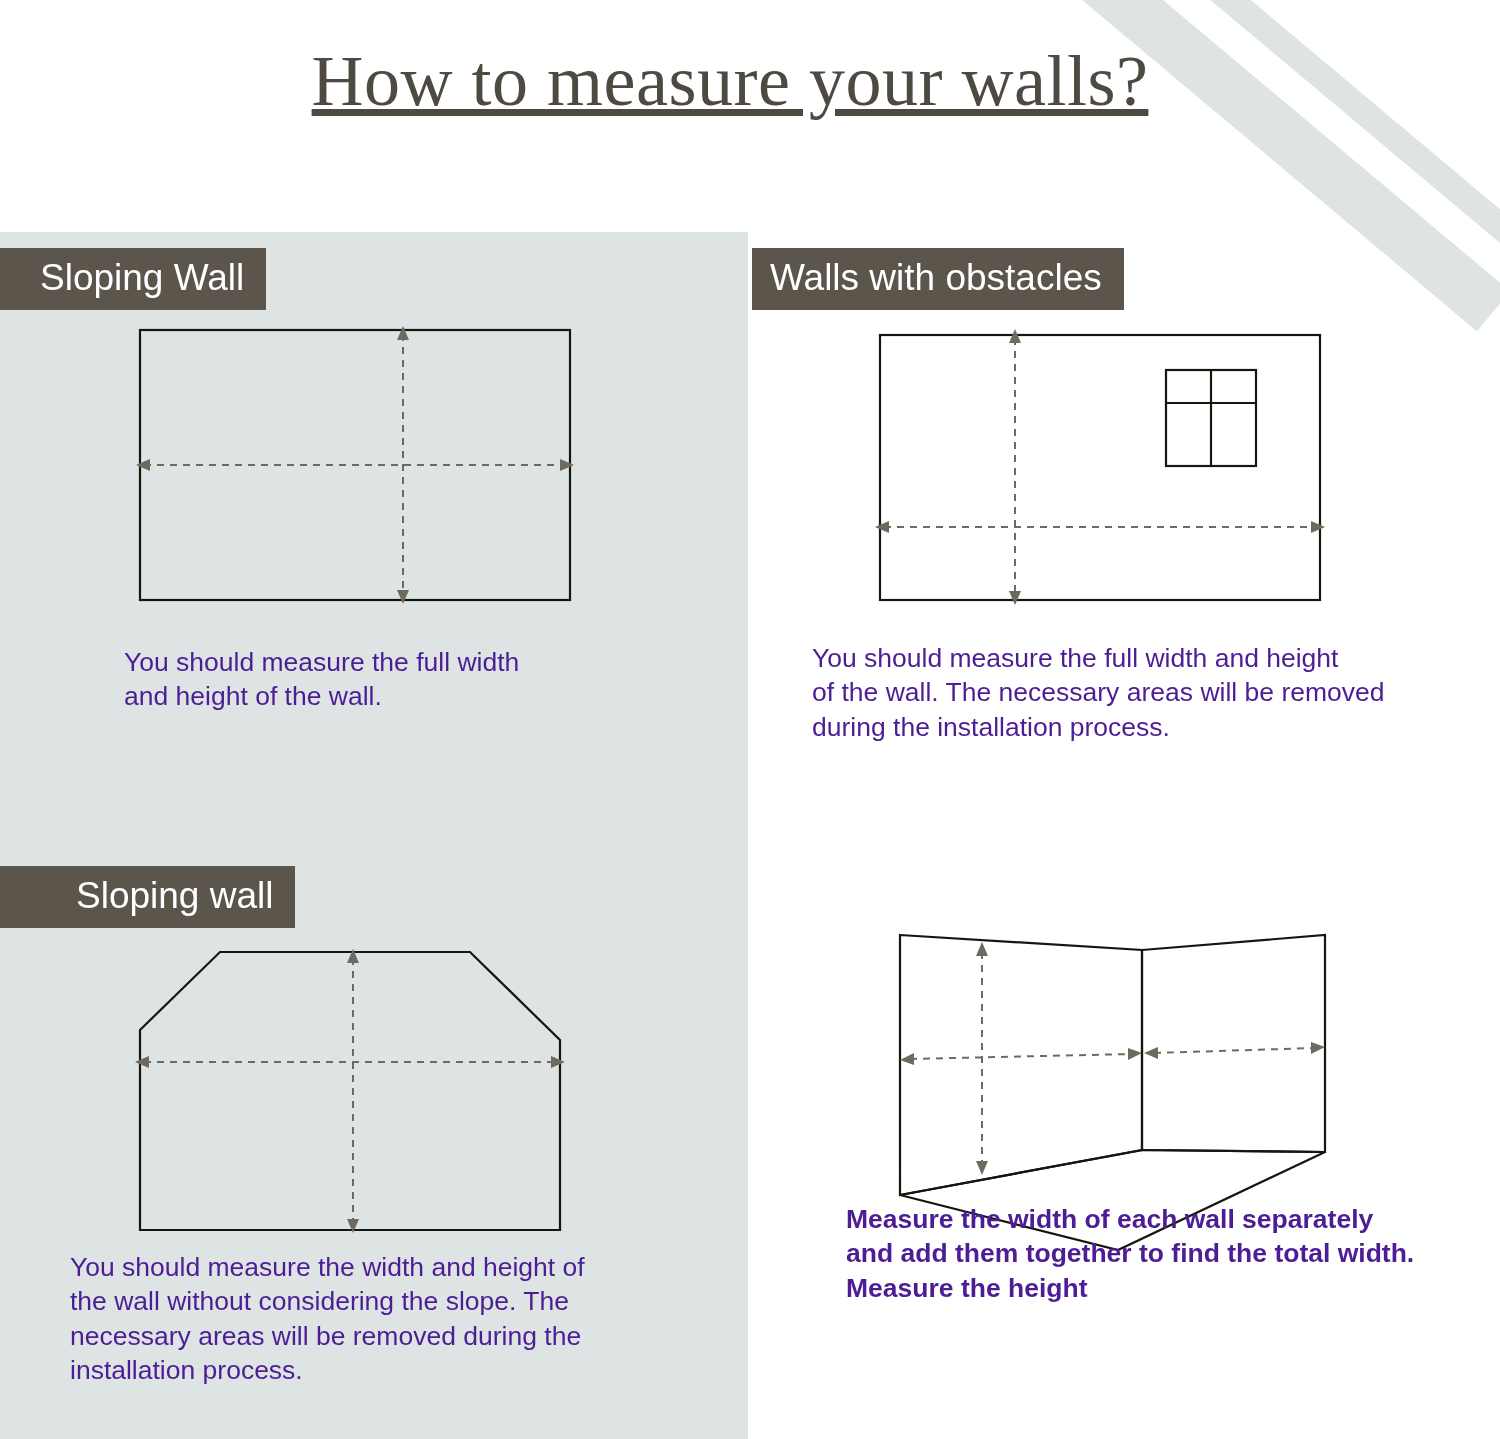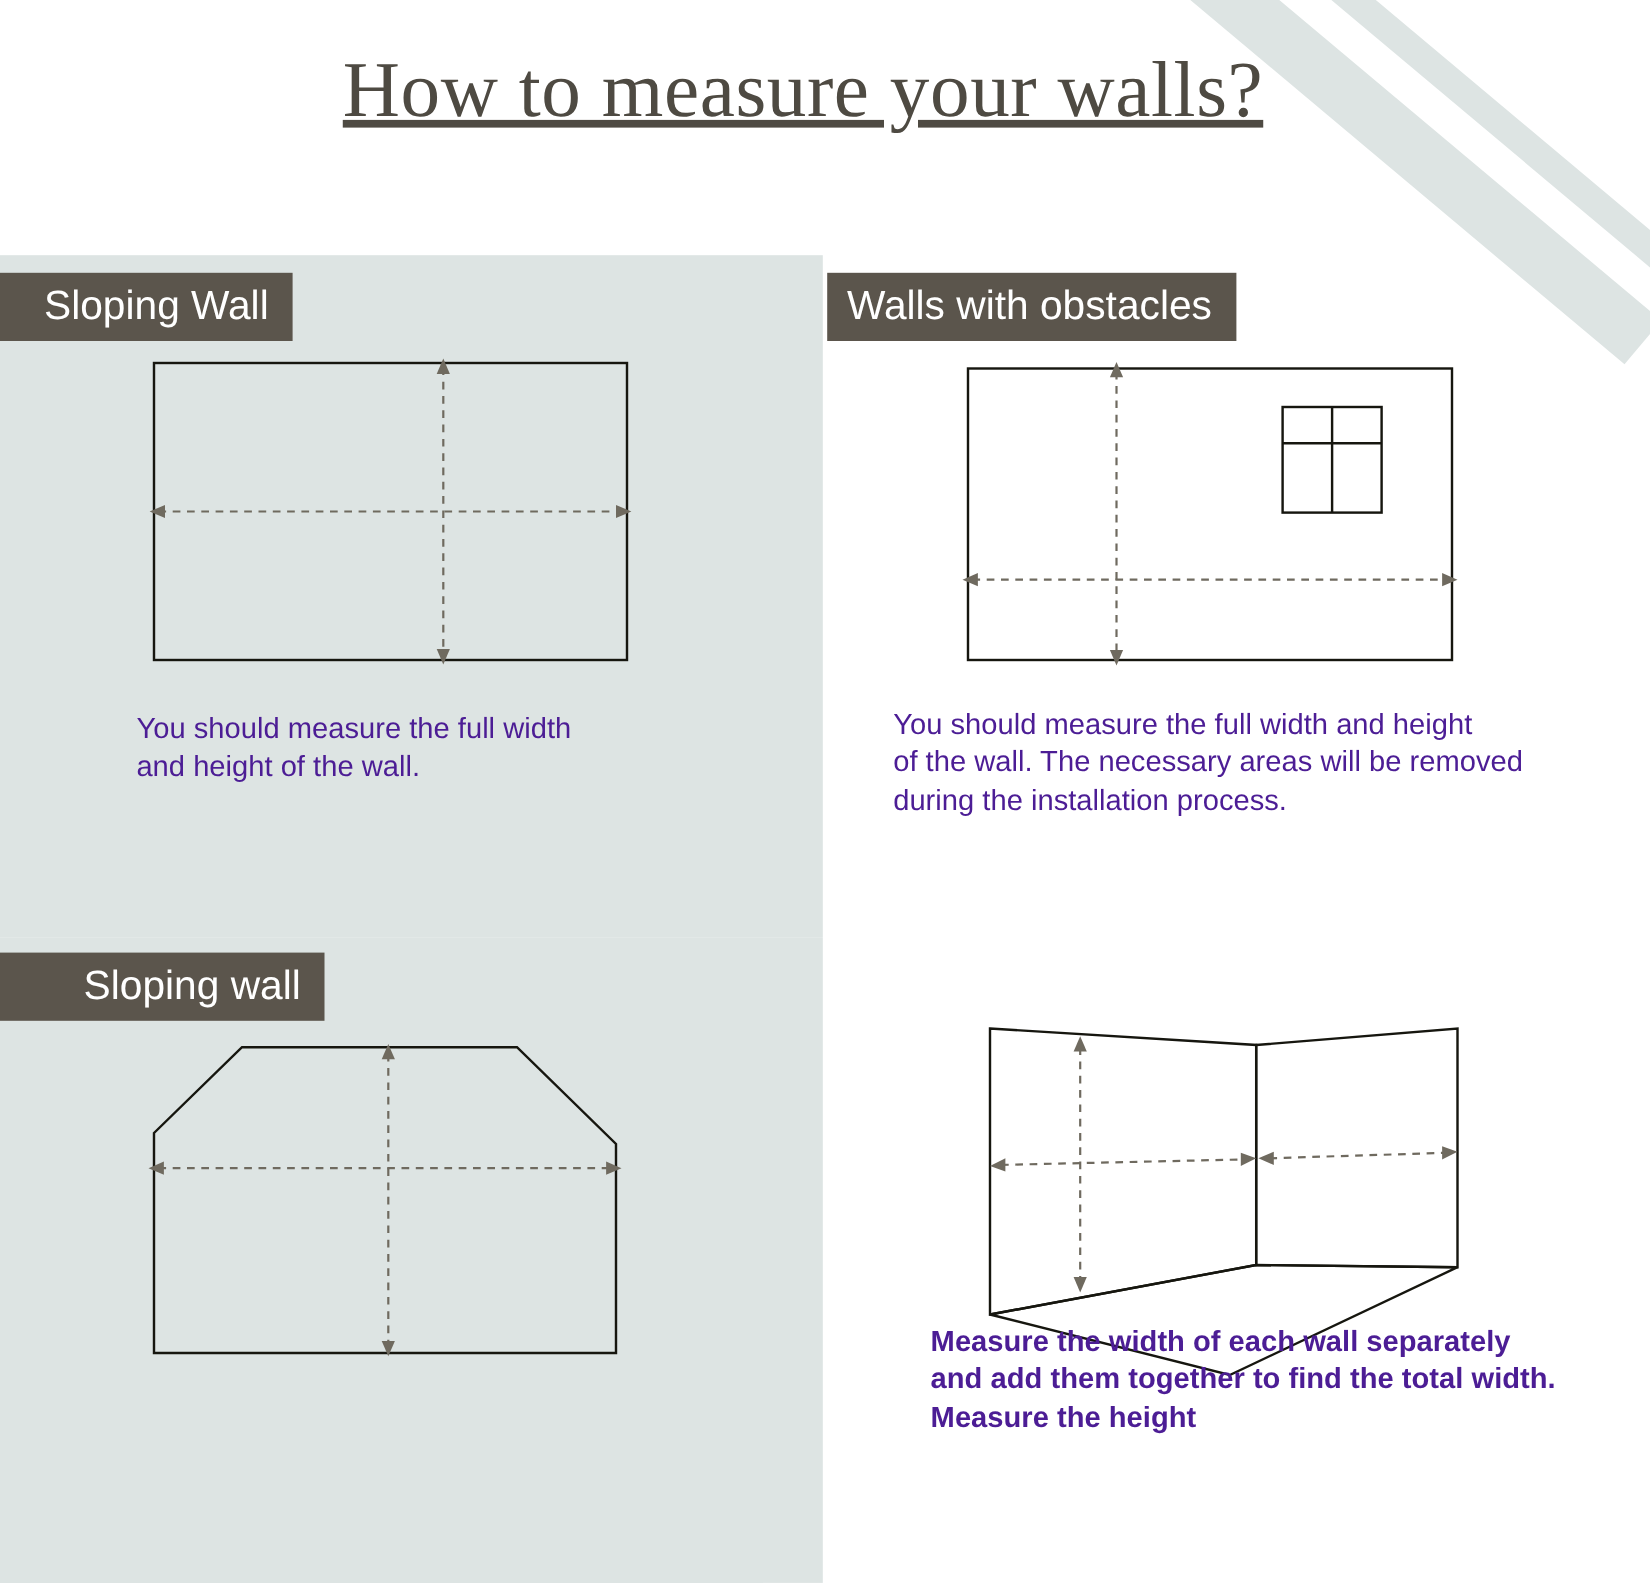--- a/index.html
+++ b/index.html
@@ -202,20 +202,24 @@
       </g>
 
       <g>
         <line class="dim-line" x1="24" y1="132" x2="436" y2="132"></line>
         <path d="M15 132 L29 126 L29 138 Z" fill="#6f6a5f"></path>
         <path d="M445 132 L431 126 L431 138 Z" fill="#6f6a5f"></path>
       </g>
     </svg>
   </div>
 
+  <div class="caption cap-sloping">You should measure the width and height of
+the wall without considering the slope. The
+necessary areas will be removed during the
+installation process.</div>
 
 
   <div class="figure fig-many">
     <svg width="480" height="340" viewBox="0 0 480 340">
 
       <path class="wall-outline" d="M30 15 L272 30 L272 230 L30 275 Z"></path>
 
       <path class="wall-outline" d="M272 30 L455 15 L455 232 L272 230 Z"></path>
 
       <path class="wall-outline" d="M30 275 L272 230 L455 232 L248 330 Z"></path>

